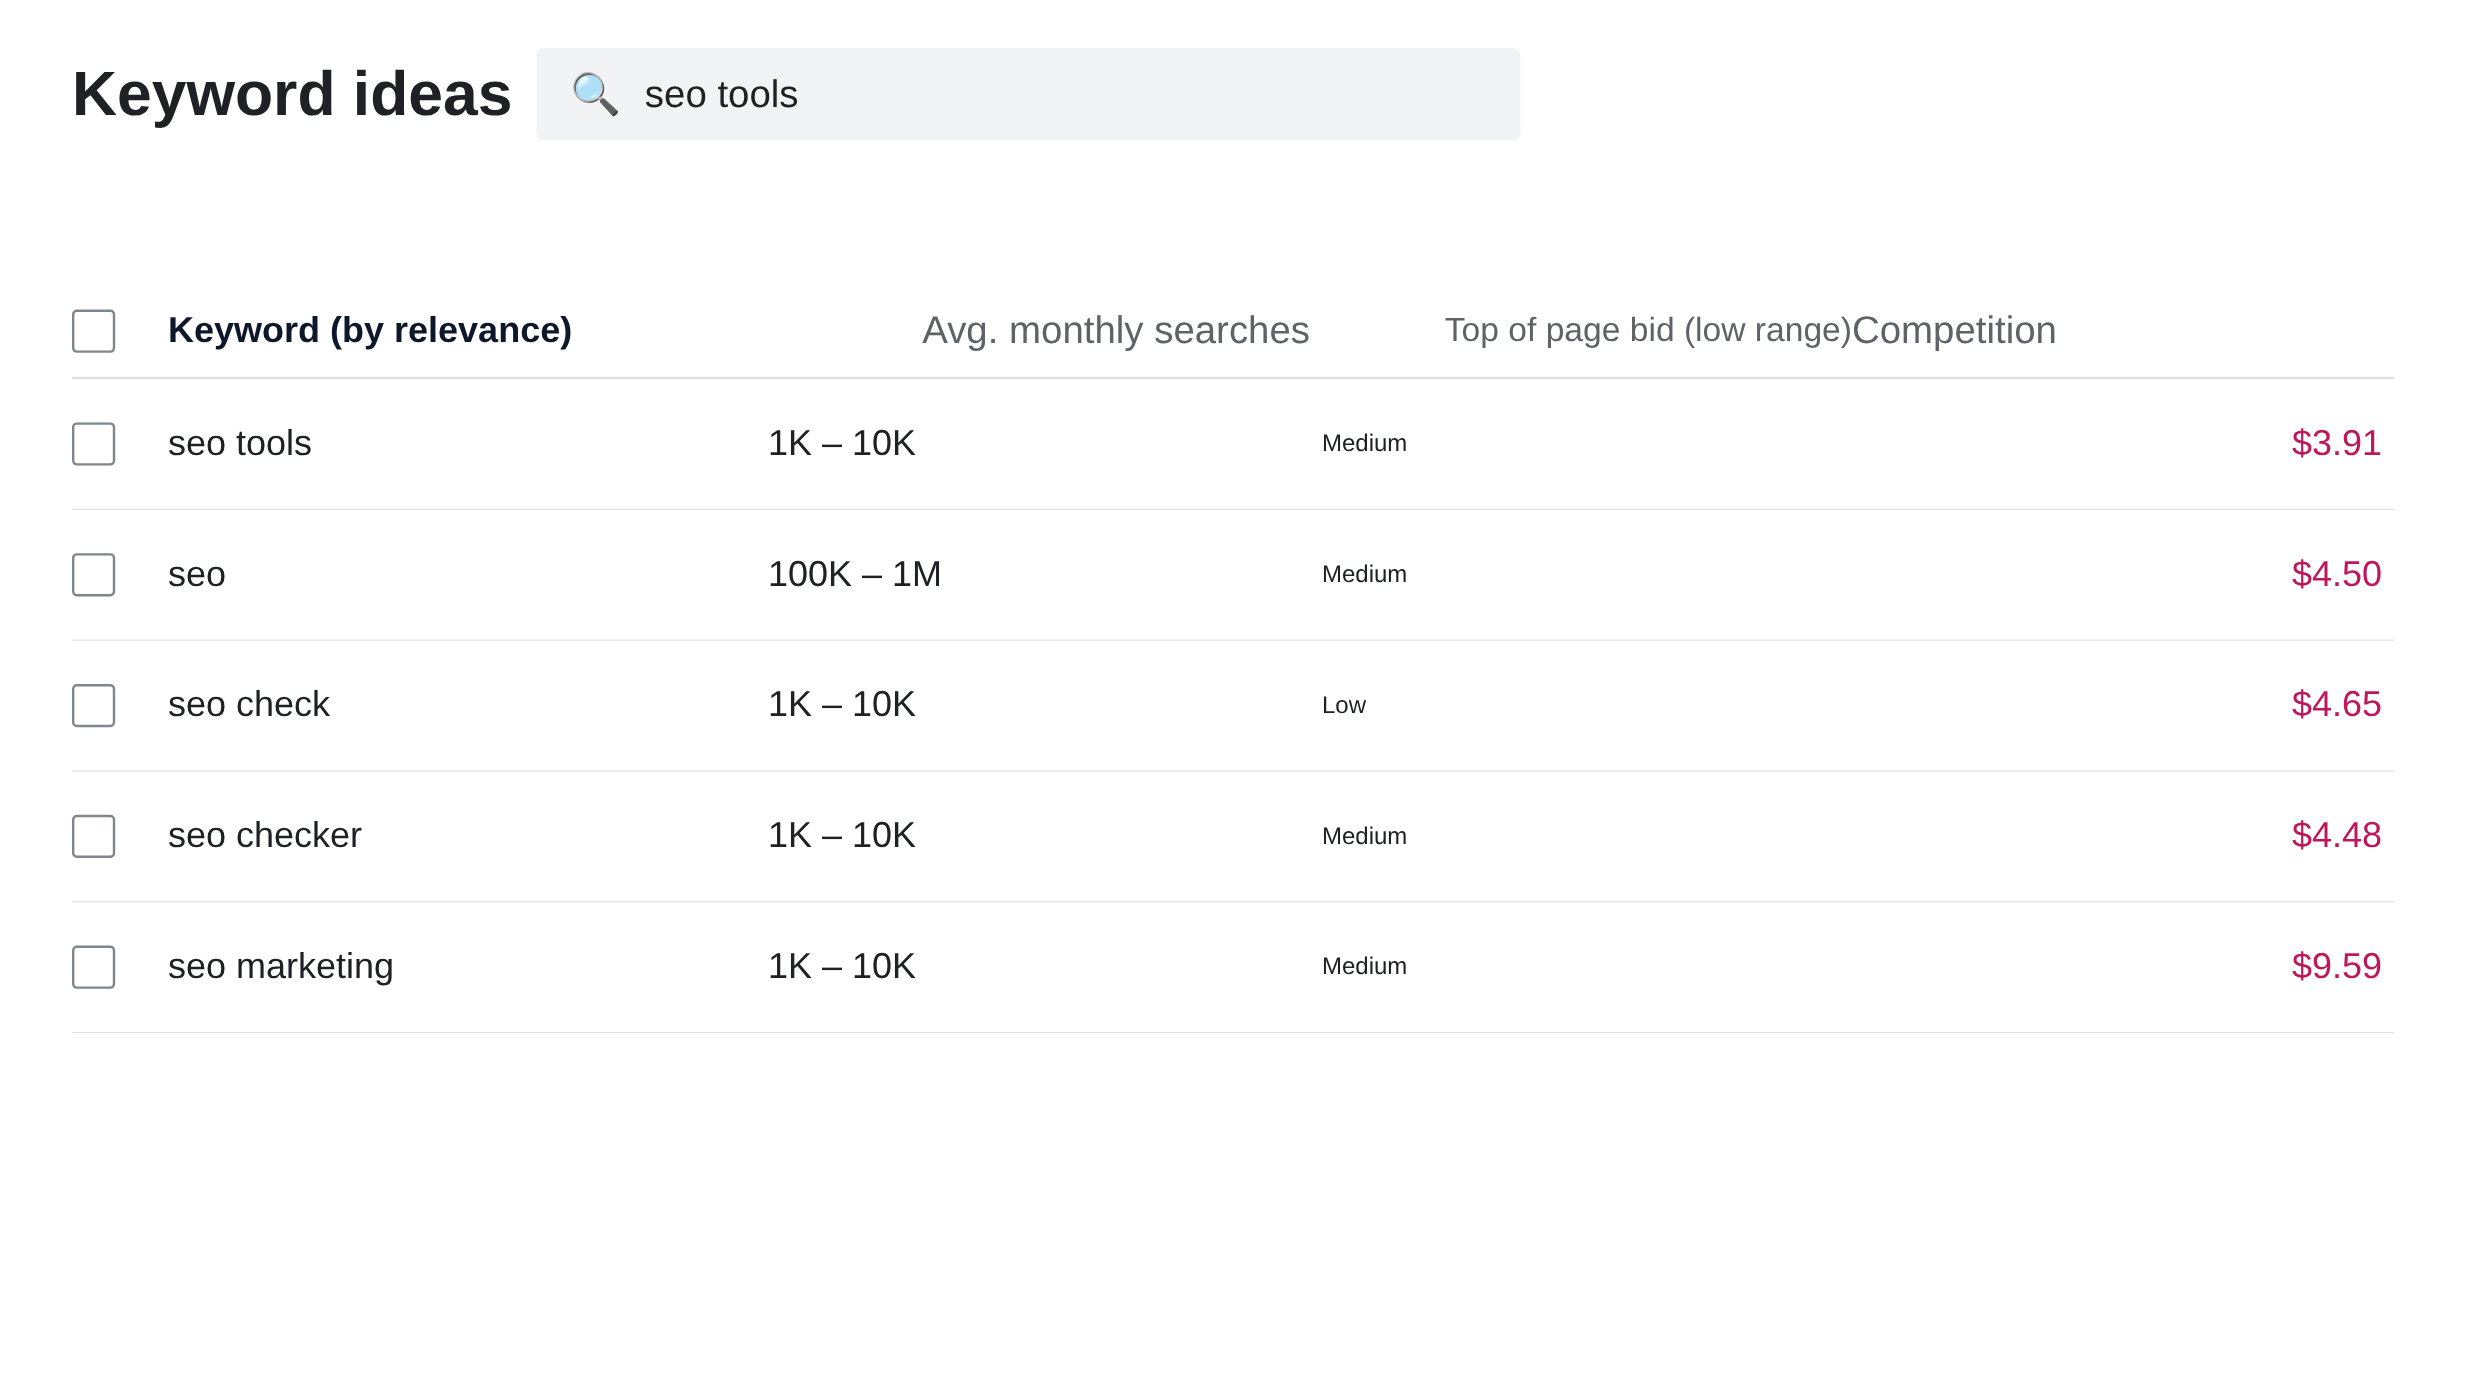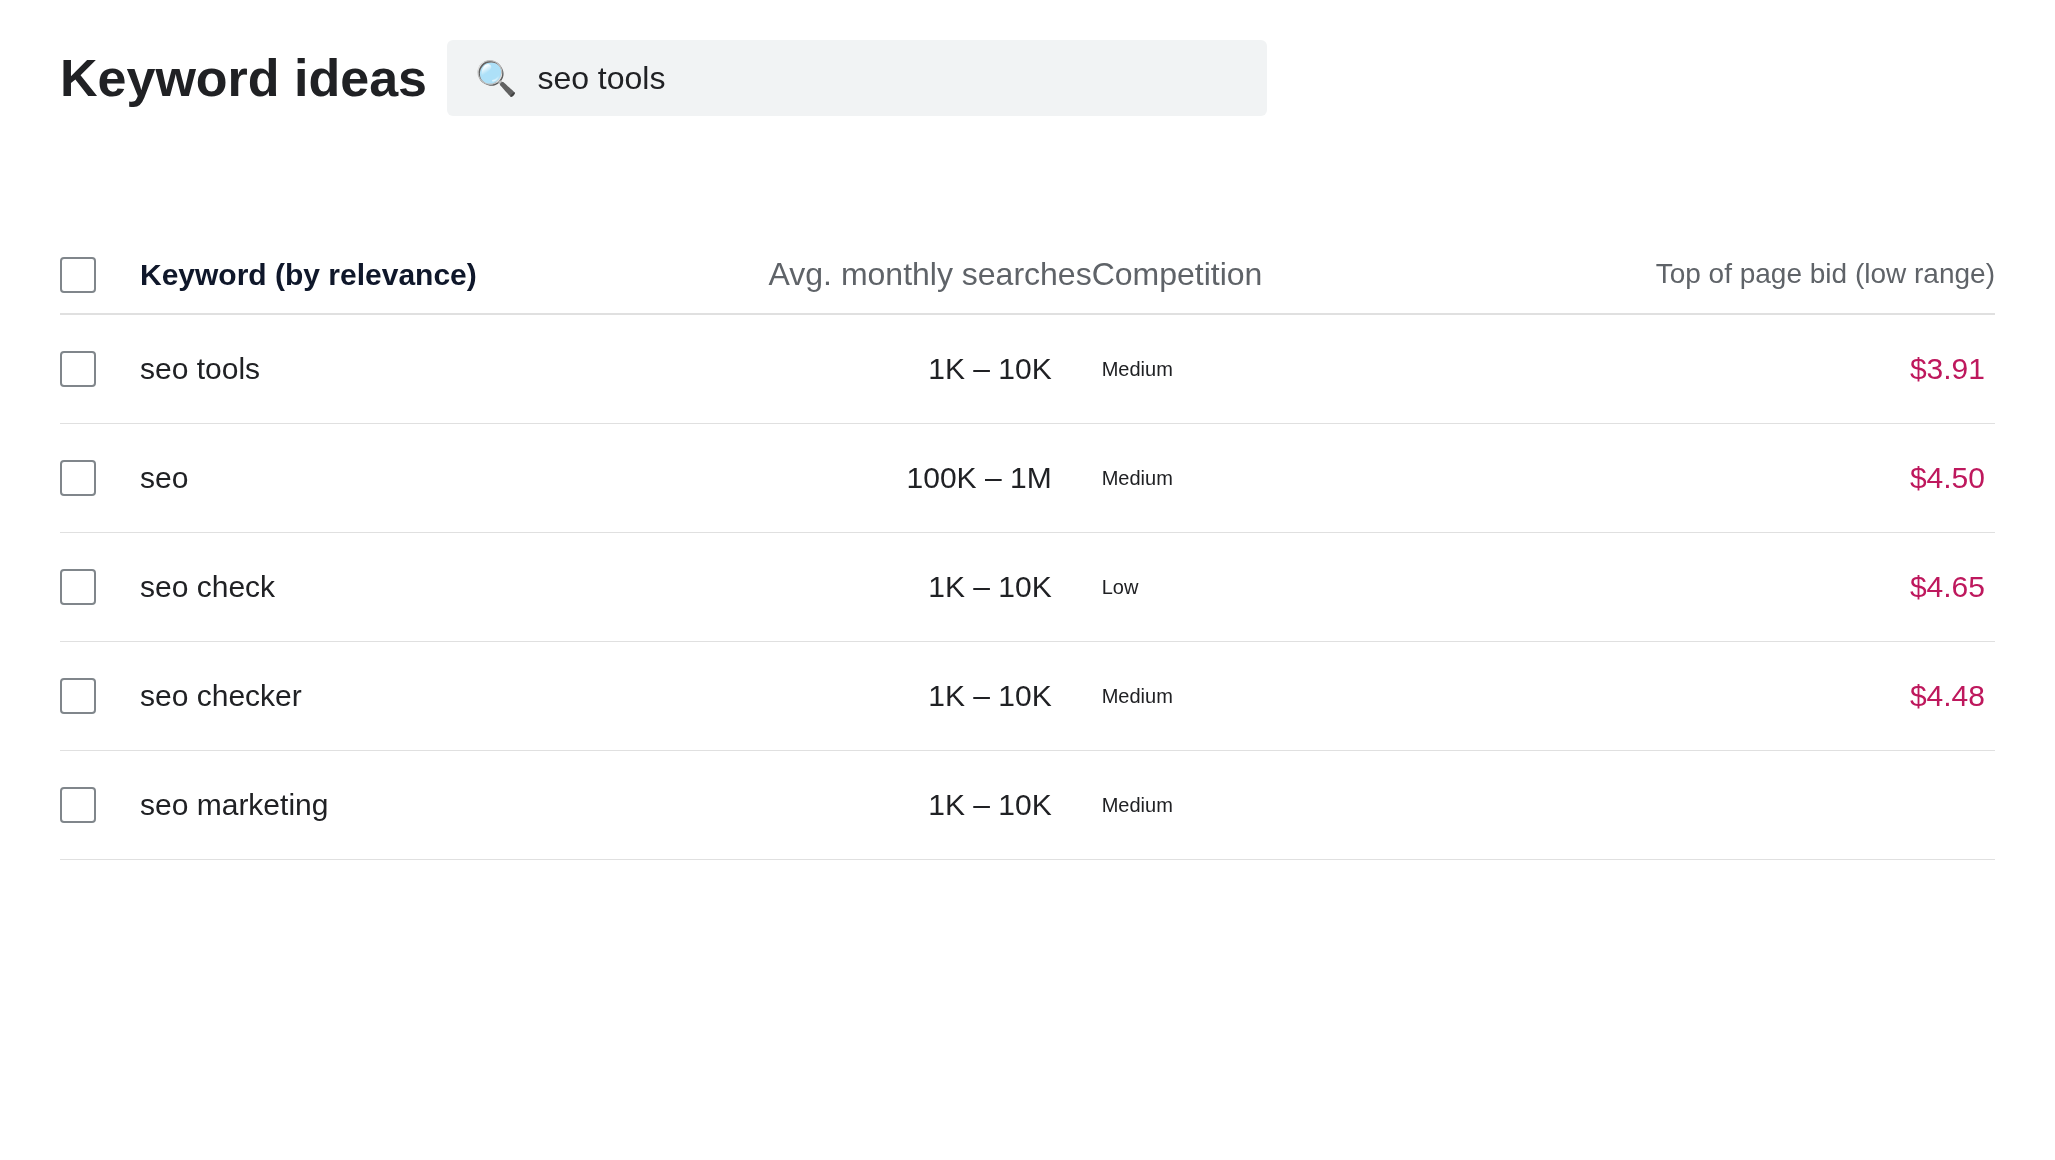--- a/index.html
+++ b/index.html
@@ -116,21 +116,21 @@
 
     .keyword-cell {
       font-size: 30px;
       color: #202124;
       font-weight: 400;
     }
 
     .monthly-searches-cell {
       font-size: 30px;
       color: #202124;
-      text-align: right;
+      text-align: left;
       padding-right: 40px;
     }
 
     .competition-cell {
       font-size: 20px;
       color: #202124;
       text-align: left;
       padding-left: 10px;
     }
 
@@ -164,22 +164,22 @@
   </div>
 </div>
 
 <div class="table-container">
   <div class="table-header">
     <div class="checkbox-cell">
       <input type="checkbox" class="header-checkbox" style="">
     </div>
     <div class="table-header-cell keyword-col">Keyword (by relevance)</div>
     <div class="table-header-cell right-align">Avg. monthly searches</div>
+    <div class="table-header-cell top-bid-col">Top of page bid (low range)</div>
     <div class="table-header-cell">Competition</div>
-    <div class="table-header-cell top-bid-col">Top of page bid (low range)</div>
   </div>
 
   <div id="table-body">
 
   <div class="table-row">
       <div class="checkbox-cell">
         <input type="checkbox" class="checkbox" style="">
       </div>
       <div class="keyword-cell">seo tools</div>
       <div class="monthly-searches-cell">1K – 10K</div>
@@ -213,15 +213,16 @@
       <div class="competition-cell">Medium</div>
       <div class="bid-cell">$4.48</div>
     </div>
       <div class="table-row">
       <div class="checkbox-cell">
         <input type="checkbox" class="checkbox" style="">
       </div>
       <div class="keyword-cell">seo marketing</div>
       <div class="monthly-searches-cell">1K – 10K</div>
       <div class="competition-cell">Medium</div>
+      <div class="bid-cell">$9.59</div>
     </div>
     </div>
 </div>
 
 </body></html>

